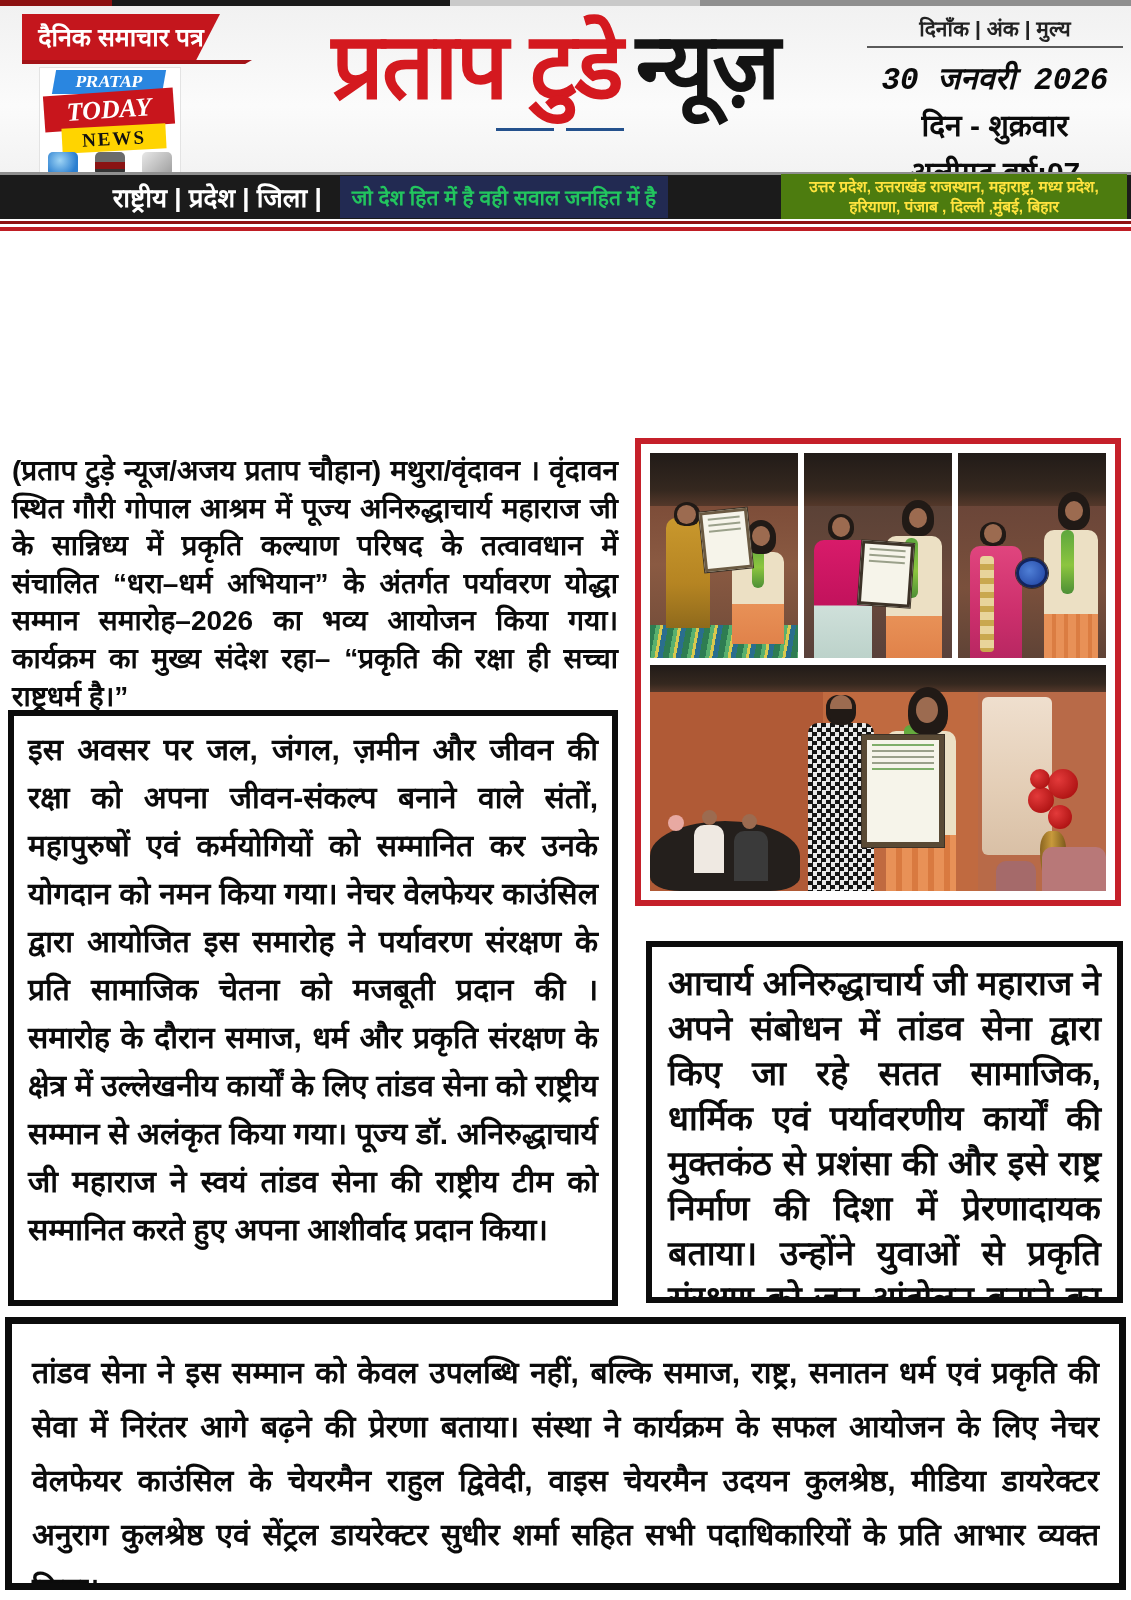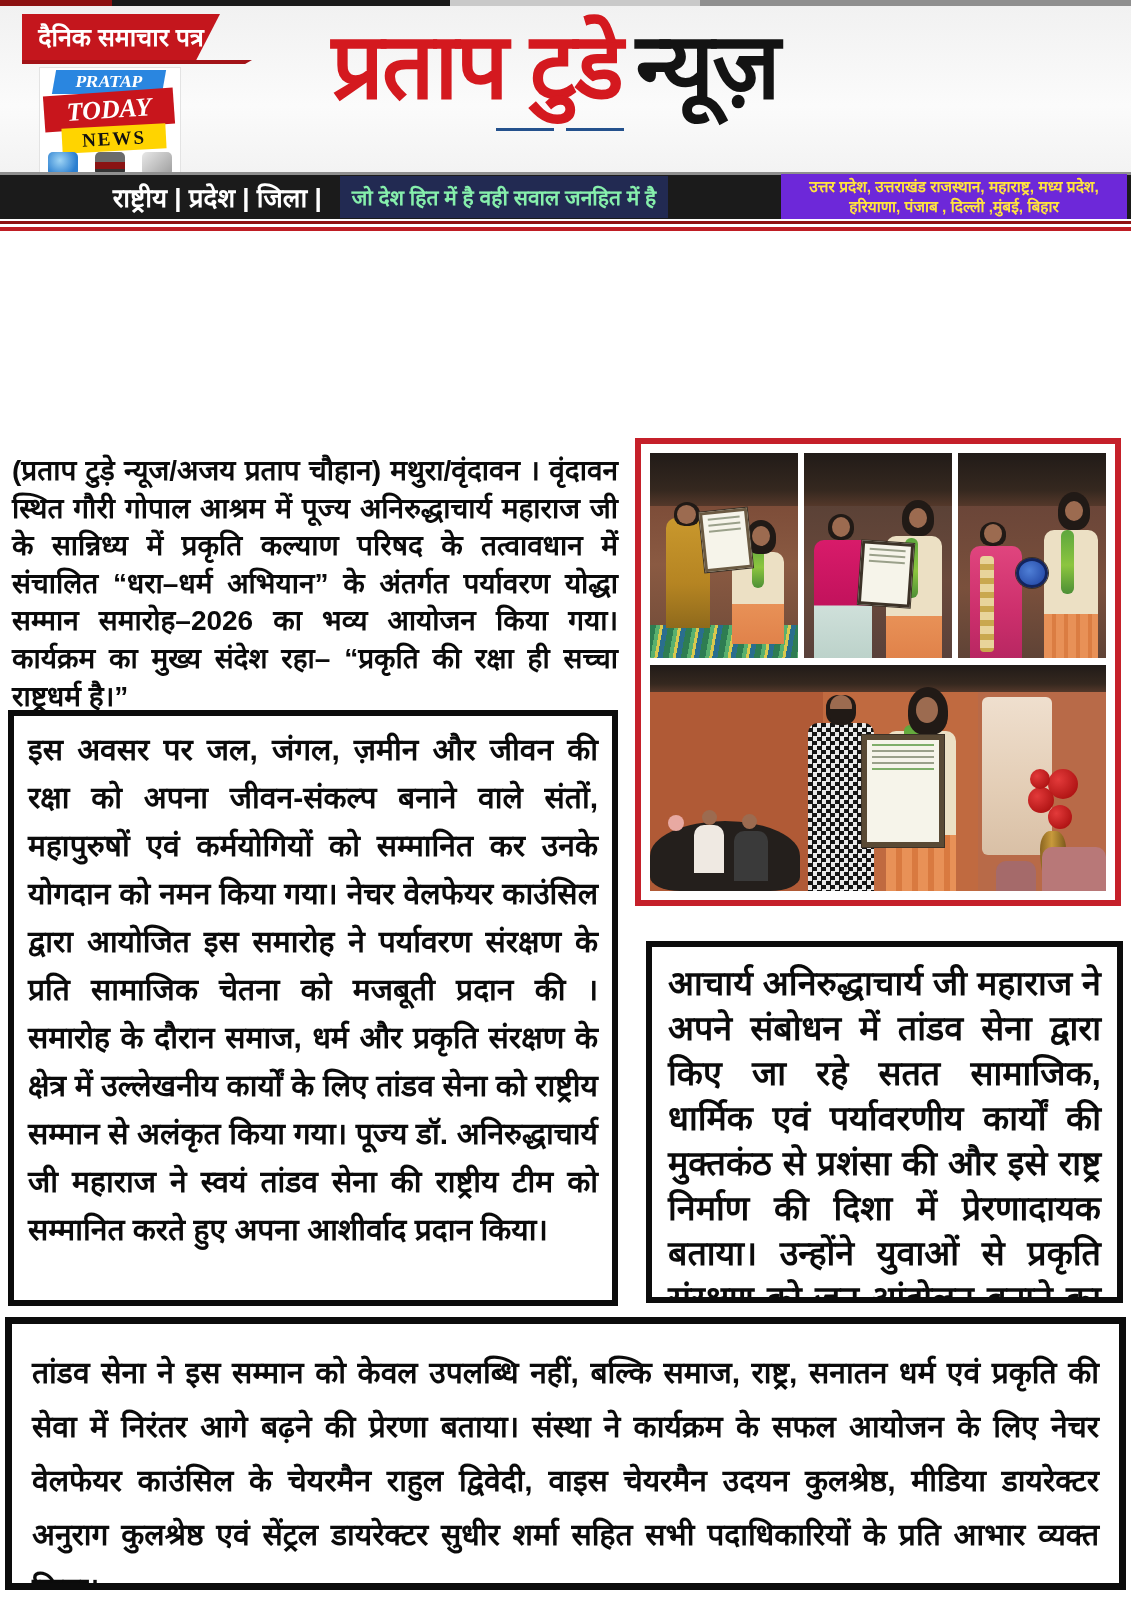--- a/index.html
+++ b/index.html
@@ -42,22 +42,22 @@
   .datebox .meta{font-weight:bold;font-size:21px;color:#222;padding-bottom:4px;border-bottom:2px solid #5a5a5a;}
   .datebox .d1{margin-top:8px;font-weight:bold;font-style:italic;font-size:31px;font-family:"Liberation Mono","Liberation Sans",monospace;}
   .datebox .d2,.datebox .d3{margin-top:6px;font-weight:bold;font-size:30px;}
   
   .infobar{position:absolute;left:0;top:172px;width:100%;height:47px;background:#1b1b1b;
     border-top:3px solid #8f8f8f;display:flex;align-items:center;box-sizing:border-box;}
   .reg{width:268px;padding-left:14px;color:#f5e33c;font-weight:bold;font-size:15px;line-height:19px;
     font-family:"Liberation Mono","Liberation Sans",monospace;}
   .nav{flex:1;display:flex;align-items:center;justify-content:center;gap:18px;}
   .nav .items{color:#fff;font-weight:bold;font-size:26px;white-space:nowrap;}
-  .nav .slogan{background:#222a52;color:#86efac;font-weight:bold;font-size:21px;padding:7px 12px;white-space:nowrap;}
-  .regions{width:338px;margin-right:4px;background:#6d28d9;color:#ffe33e;font-weight:bold;font-size:15.5px;
+  .nav .slogan{background:#222a52;color:#22c55e;font-weight:bold;font-size:21px;padding:7px 12px;white-space:nowrap;}
+  .regions{width:338px;margin-right:4px;background:#4d7c0f;color:#ffe33e;font-weight:bold;font-size:15.5px;
     line-height:20px;text-align:center;padding:3px 4px;}
   
   .stripes{position:absolute;left:0;top:219px;width:100%;height:14px;
     background:linear-gradient(180deg,#ffffff 0 2px,#8f1212 2px 5px,#ffffff 5px 8px,#bf1e24 8px 12px,#ffffff 12px 14px);}
   
   .headline{position:absolute;left:8px;top:233px;width:1115px;height:191px;box-sizing:border-box;
     background:#cf2127;border:7px solid #050505;color:#fff;text-align:center;}
   .headline .h1,.headline .h2{font-weight:bold;font-size:54px;line-height:84px;white-space:nowrap;}
   .headline .h1{margin-top:2px;}
   
@@ -134,20 +134,26 @@
     </div>
 
     <div class="masthead">
       <span class="red">प्रताप टुडे</span><span class="blk">न्यूज़</span>
     </div>
     <div class="tagline">
       <span class="dash"></span>
       <span class="dash"></span>
     </div>
 
+    <div class="datebox">
+      <div class="meta">दिनाँक | अंक | मुल्य</div>
+      <div class="d1">30 जनवरी 2026</div>
+      <div class="d2">दिन - शुक्रवार</div>
+      <div class="d3">अलीगढ़ वर्ष:07</div>
+    </div>
   </div>
 
   <div class="infobar">
     <div class="nav">
       <span class="items">राष्ट्रीय  |  प्रदेश  |  जिला  |</span>
       <span class="slogan">जो देश हित में है वही सवाल जनहित में है</span>
     </div>
     <div class="regions">
       <div>उत्तर प्रदेश, उत्तराखंड राजस्थान, महाराष्ट्र, मध्य प्रदेश,</div>
       <div>हरियाणा, पंजाब , दिल्ली ,मुंबई, बिहार</div>

